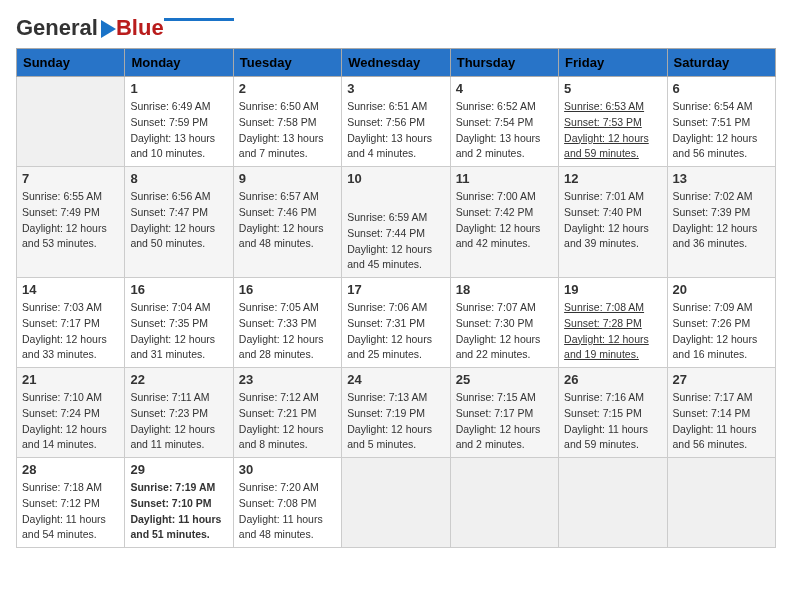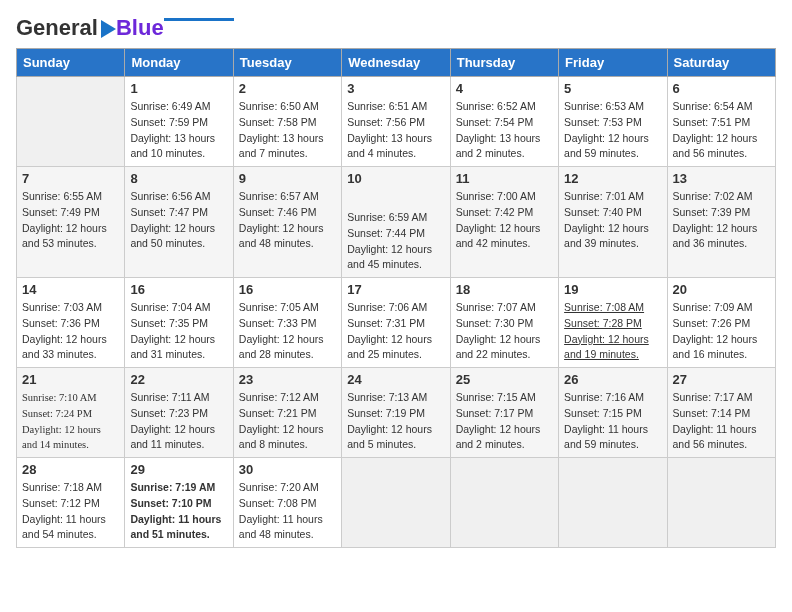--- a/index.html
+++ b/index.html
@@ -39,21 +39,21 @@
       font-size: 14px;
       color: #555;
     }
     table {
       width: 100%;
       border-collapse: collapse;
       font-size: 11px;
     }
     thead tr th {
       background-color: #2874c8;
-      color: #ffffff;
+      color: #000000;
       text-align: left;
       padding: 6px 6px;
       font-size: 13px;
       font-weight: bold;
       border: 1px solid #aaa;
     }
     tbody tr td {
       border: 1px solid #ccc;
       vertical-align: top;
       padding: 4px 5px;
@@ -83,21 +83,21 @@
 <body>
 
 <div class="header">
   <div class="logo">
     <div style="display:flex;align-items:center;">
       <span style="font-size:22px;font-weight:bold;color:#333;line-height:1.1;">
         <span style="color:#333;">General</span><span style="display:inline-block;width:0;height:0;border-top:9px solid transparent;border-bottom:9px solid transparent;border-left:15px solid #1a73c8;margin-left:3px;vertical-align:middle;"></span>
       </span>
     </div>
     <div style="display:flex;align-items:center;">
-      <span style="font-size:22px;font-weight:bold;color:#6d28d9;line-height:1.1;">Blue</span>
+      <span style="font-size:22px;font-weight:bold;color:#b91c1c;line-height:1.1;">Blue</span>
     </div>
     <div class="logo-line"></div>
   </div>
   <div class="title-block">
     <div class="month-title"></div>
     <div class="location"></div>
   </div>
 </div>
 
 <table>
@@ -138,21 +138,21 @@
         </td>
         <td>
           <span class="day-num">4</span>
           <div class="day-info" style="white-space: pre-line;">Sunrise: 6:52 AM
 Sunset: 7:54 PM
 Daylight: 13 hours
 and 2 minutes.</div>
         </td>
         <td>
           <span class="day-num">5</span>
-          <div class="day-info" style="white-space: pre-line;">Sunrise: 6:53 AM
+          <div class="day-info" style="white-space: pre-line; text-decoration: underline;">Sunrise: 6:53 AM
 Sunset: 7:53 PM
 Daylight: 12 hours
 and 59 minutes.</div>
         </td>
         <td>
           <span class="day-num">6</span>
           <div class="day-info" style="white-space: pre-line;">Sunrise: 6:54 AM
 Sunset: 7:51 PM
 Daylight: 12 hours
 and 56 minutes.</div>
@@ -206,21 +206,21 @@
           <div class="day-info" style="white-space: pre-line;">Sunrise: 7:02 AM
 Sunset: 7:39 PM
 Daylight: 12 hours
 and 36 minutes.</div>
         </td>
       </tr>
       <tr>
         <td>
           <span class="day-num">14</span>
           <div class="day-info" style="white-space: pre-line;">Sunrise: 7:03 AM
-Sunset: 7:36 PM
+Sunset: 7:17 PM
 Daylight: 12 hours
 and 33 minutes.</div>
         </td>
         <td>
           <span class="day-num">16</span>
           <div class="day-info" style="white-space: pre-line;">Sunrise: 7:04 AM
 Sunset: 7:35 PM
 Daylight: 12 hours
 and 31 minutes.</div>
         </td>
@@ -256,21 +256,21 @@
           <span class="day-num">20</span>
           <div class="day-info" style="white-space: pre-line;">Sunrise: 7:09 AM
 Sunset: 7:26 PM
 Daylight: 12 hours
 and 16 minutes.</div>
         </td>
       </tr>
       <tr>
         <td>
           <span class="day-num">21</span>
-          <div class="day-info" style="white-space: pre-line; font-family: Liberation Serif, serif;">Sunrise: 7:10 AM
+          <div class="day-info" style="white-space: pre-line;">Sunrise: 7:10 AM
 Sunset: 7:24 PM
 Daylight: 12 hours
 and 14 minutes.</div>
         </td>
         <td>
           <span class="day-num">22</span>
           <div class="day-info" style="white-space: pre-line;">Sunrise: 7:11 AM
 Sunset: 7:23 PM
 Daylight: 12 hours
 and 11 minutes.</div>

